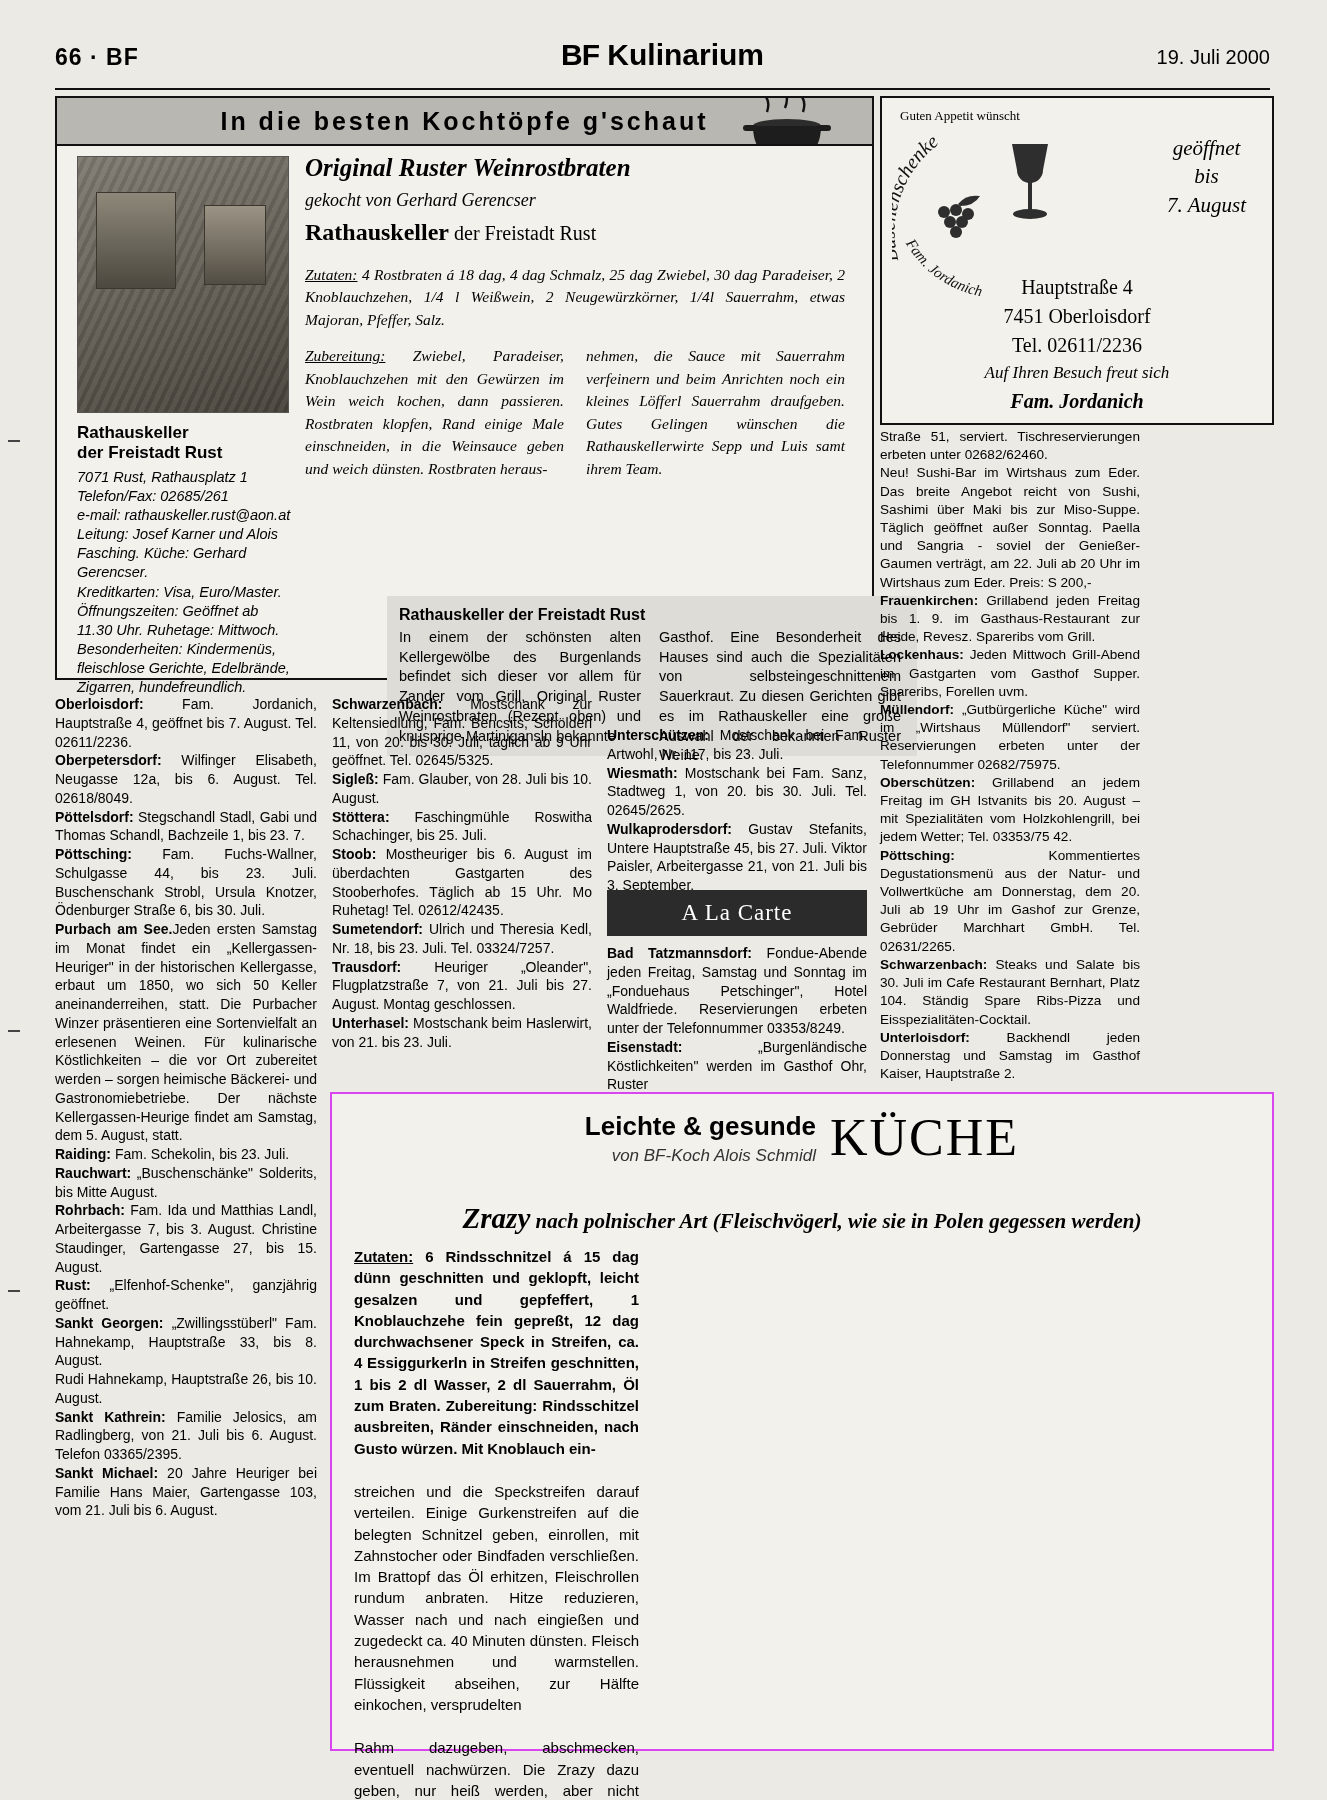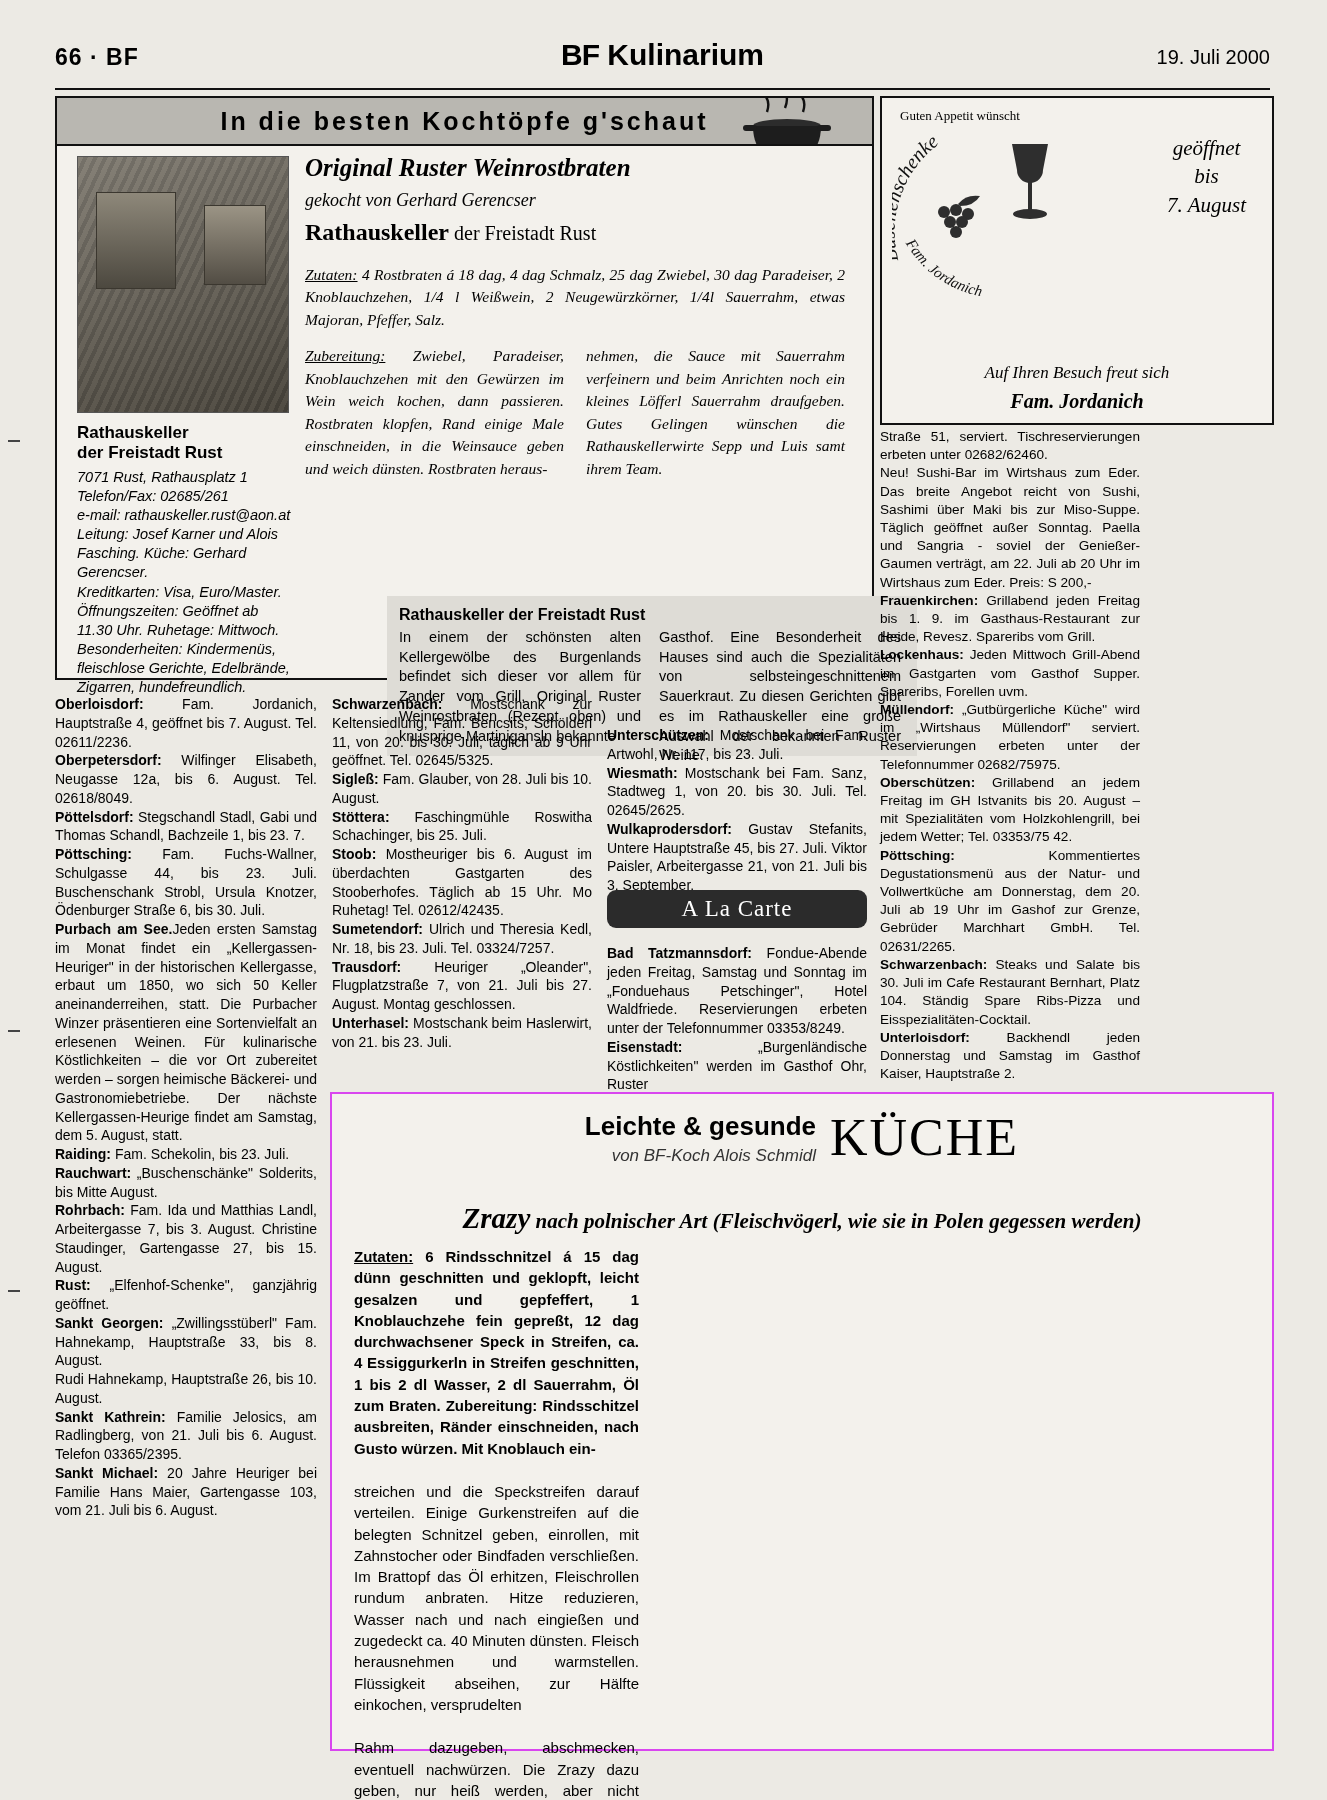--- a/index.html
+++ b/index.html
@@ -82,23 +82,23 @@
   
   .col{position:absolute;font-size:14px;line-height:1.34;text-align:justify;}
   .col p{margin:0;}
   .col b{font-weight:bold;}
   .c1{left:55px;top:695px;width:262px;}
   .c2{left:332px;top:695px;width:260px;}
   .c3{left:607px;top:726px;width:260px;}
 
   
   .alacarte-bar{
-    position:absolute;left:607px;top:890px;width:260px;height:38px;background:#2b2b2b;
+    position:absolute;left:607px;top:890px;width:260px;height:46px;background:#2b2b2b;
     display:flex;align-items:center;justify-content:center;color:#fff;
-    font-family:"Liberation Serif",serif;font-size:23px;letter-spacing:1px;border-radius:9px;
+    font-family:"Liberation Serif",serif;font-size:23px;letter-spacing:1px;
   }
   .c3b{left:607px;top:944px;width:260px;}
 
   
   .kueche{position:absolute;left:330px;top:1092px;width:940px;height:655px;border:2px solid #d946ef;background:#f3f1ec;}
   .k-head{position:absolute;left:0;right:0;top:18px;display:flex;align-items:flex-start;justify-content:center;gap:14px;}
   .k-left{text-align:right;line-height:1.1;}
   .k-left .l1{font-size:26px;font-weight:bold;}
   .k-left .l2{font-size:17px;font-style:italic;color:#333;margin-top:6px;}
   .k-right{font-family:"Liberation Serif",serif;font-size:52px;letter-spacing:2px;line-height:1;}
@@ -208,20 +208,25 @@
           <circle cx="34" cy="32" r="6"></circle>
           <circle cx="28" cy="42" r="6"></circle>
       </g>
       <path d="M30 14 q8 -10 22 -8 q-6 10 -20 10z" fill="#2e2e2e"></path>
     </svg>
     <div class="opened">
       <div>geöffnet</div>
       <div>bis</div>
       <div>7. August</div>
     </div>
+    <div class="addr">
+      <div>Hauptstraße 4</div>
+      <div>7451 Oberloisdorf</div>
+      <div>Tel. 02611/2236</div>
+    </div>
     <div class="besuch">
       <div>Auf Ihren Besuch freut sich</div>
       <b>Fam. Jordanich</b>
     </div>
   </div>
 
   <div class="rightcol">
     <p>Straße 51, serviert. Tischreservierungen erbeten unter 02682/62460.</p>
     <p>Neu! Sushi-Bar im Wirtshaus zum Eder. Das breite Angebot reicht von Sushi, Sashimi über Maki bis zur Miso-Suppe. Täglich geöffnet außer Sonntag. Paella und Sangria - soviel der Genießer-Gaumen verträgt, am 22. Juli ab 20 Uhr im Wirtshaus zum Eder. Preis: S 200,-</p>
     <div id="rightEntries">

